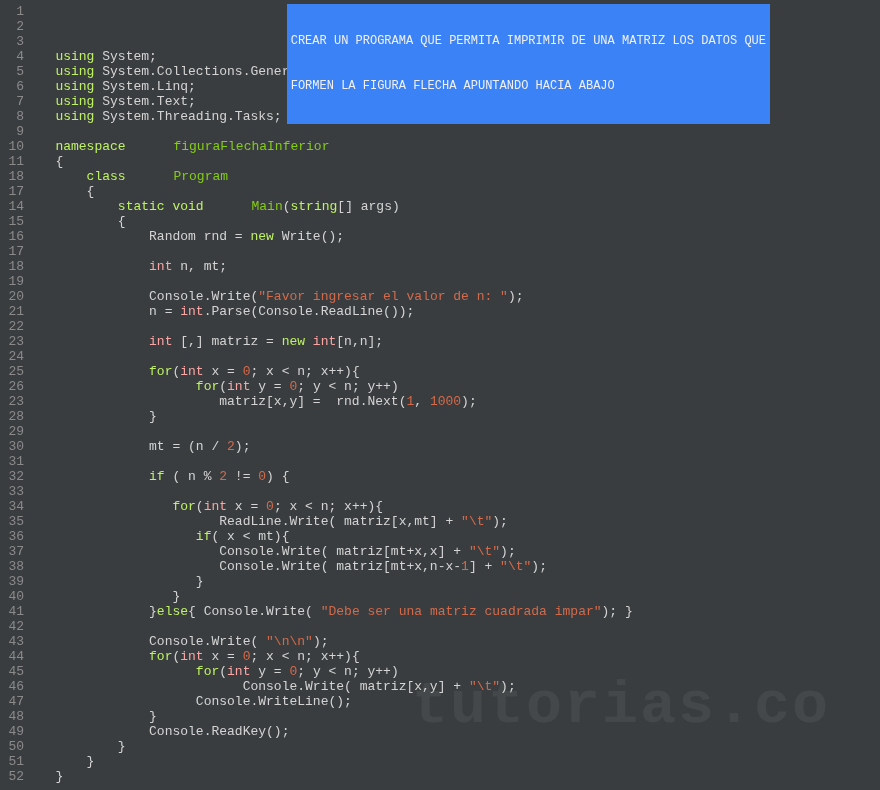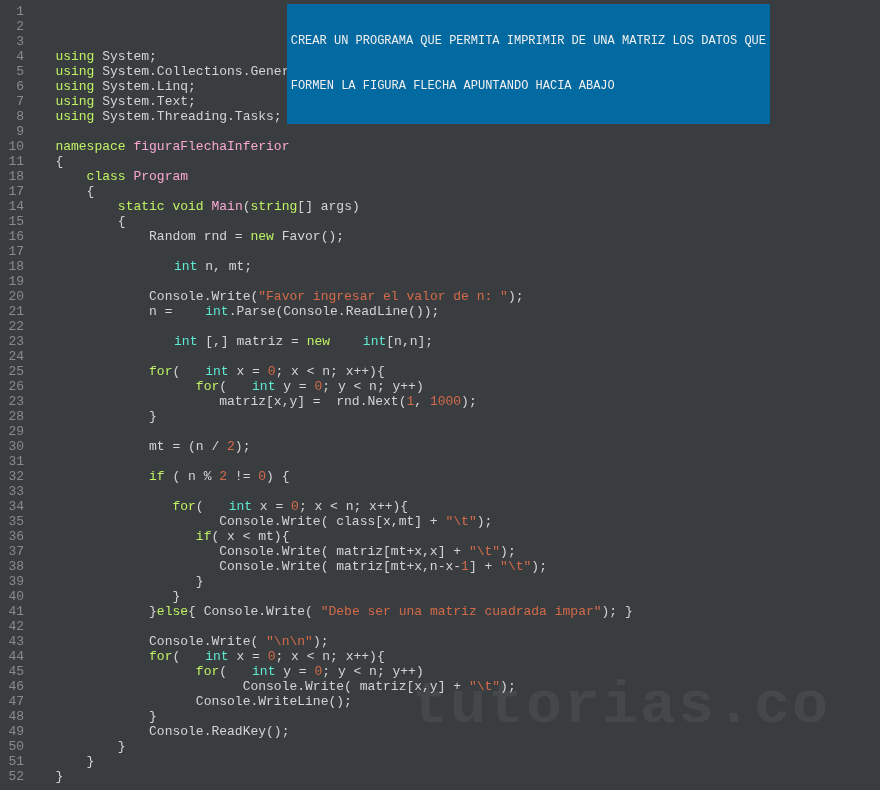--- a/index.html
+++ b/index.html
@@ -36,30 +36,30 @@
     }
     .line {
       height: 15px;
       line-height: 15px;
       white-space: pre;
     }
     .comment-box {
       position: absolute;
       right: 110px;
       top: 4px;
-      background: #0369a1;
+      background: #3b82f6;
       color: #f0f0f0;
       padding: 0 4px;
       font-size: 12px;
       line-height: 15px;
       white-space: pre;
     }
     .kw { color: #bef264; }
-    .cls { color: #f9a8d4; }
-    .type { color: #5eead4; margin-left: 25px; }
+    .cls { color: #84cc16; margin-left: 40px; }
+    .type { color: #fca5a5; }
     .str { color: #d46a4a; }
     .num { color: #d46a4a; }
     .watermark {
       position: absolute;
       right: 50px;
       bottom: 50px;
       font-size: 60px;
       font-weight: bold;
       color: rgba(200,200,200,0.08);
       pointer-events: none;
@@ -137,40 +137,40 @@
     <div class="line">   <span class="kw">using</span><span> System.Linq;</span></div>
     <div class="line">   <span class="kw">using</span><span> System.Text;</span></div>
     <div class="line">   <span class="kw">using</span><span> System.Threading.Tasks;</span></div>
     <div class="line"></div>
     <div class="line">   <span class="kw">namespace</span><span class="cls"> figuraFlechaInferior</span></div>
     <div class="line">   <span>{</span></div>
     <div class="line">       <span class="kw">class</span><span class="cls"> Program</span></div>
     <div class="line">       <span>{</span></div>
     <div class="line">           <span class="kw">static</span> <span class="kw">void</span> <span class="cls">Main</span>(<span class="kw">string</span><span>[] args)</span></div>
     <div class="line">           <span>{</span></div>
-    <div class="line">               <span>Random rnd = </span><span class="kw">new</span><span> Favor();</span></div>
+    <div class="line">               <span>Random rnd = </span><span class="kw">new</span><span> Write();</span></div>
     <div class="line"></div>
     <div class="line">               <span class="type">int</span><span> n, mt;</span></div>
     <div class="line"></div>
     <div class="line">               <span>Console.Write(</span><span class="str">"Favor ingresar el valor de n: "</span><span>);</span></div>
     <div class="line">               <span>n = </span><span class="type">int</span><span>.Parse(Console.ReadLine());</span></div>
     <div class="line"></div>
     <div class="line">               <span class="type">int</span><span> [,] matriz = </span><span class="kw">new</span><span class="type"> int</span><span>[n,n];</span></div>
     <div class="line"></div>
     <div class="line">               <span class="kw">for</span><span>(</span><span class="type">int</span><span> x = </span><span class="num">0</span><span>; x &lt; n; x++){</span></div>
     <div class="line">                     <span class="kw">for</span><span>(</span><span class="type">int</span><span> y = </span><span class="num">0</span><span>; y &lt; n; y++)</span></div>
     <div class="line">                        <span>matriz[x,y] =  rnd.Next(</span><span class="num">1</span><span>, </span><span class="num">1000</span><span>);</span></div>
     <div class="line">               <span>}</span></div>
     <div class="line"></div>
     <div class="line">               <span>mt = (n / </span><span class="num">2</span><span>);</span></div>
     <div class="line"></div>
     <div class="line">               <span class="kw">if</span><span> ( n % </span><span class="num">2</span><span> != </span><span class="num">0</span><span>) {</span></div>
     <div class="line"></div>
     <div class="line">                  <span class="kw">for</span><span>(</span><span class="type">int</span><span> x = </span><span class="num">0</span><span>; x &lt; n; x++){</span></div>
-    <div class="line">                        <span>Console.Write( class[x,mt] + </span><span class="str">"\t"</span><span>);</span></div>
+    <div class="line">                        <span>ReadLine.Write( matriz[x,mt] + </span><span class="str">"\t"</span><span>);</span></div>
     <div class="line">                     <span class="kw">if</span><span>( x &lt; mt){</span></div>
     <div class="line">                        <span>Console.Write( matriz[mt+x,x] + </span><span class="str">"\t"</span><span>);</span></div>
     <div class="line">                        <span>Console.Write( matriz[mt+x,n-x-</span><span class="num">1</span><span>] + </span><span class="str">"\t"</span><span>);</span></div>
     <div class="line">                     <span>}</span></div>
     <div class="line">                  <span>}</span></div>
     <div class="line">               <span>}</span><span class="kw">else</span><span>{ Console.Write( </span><span class="str">"Debe ser una matriz cuadrada impar"</span><span>); }</span></div>
     <div class="line"></div>
     <div class="line">               <span>Console.Write( </span><span class="str">"\n\n"</span><span>);</span></div>
     <div class="line">               <span class="kw">for</span><span>(</span><span class="type">int</span><span> x = </span><span class="num">0</span><span>; x &lt; n; x++){</span></div>
     <div class="line">                     <span class="kw">for</span><span>(</span><span class="type">int</span><span> y = </span><span class="num">0</span><span>; y &lt; n; y++)</span></div>

